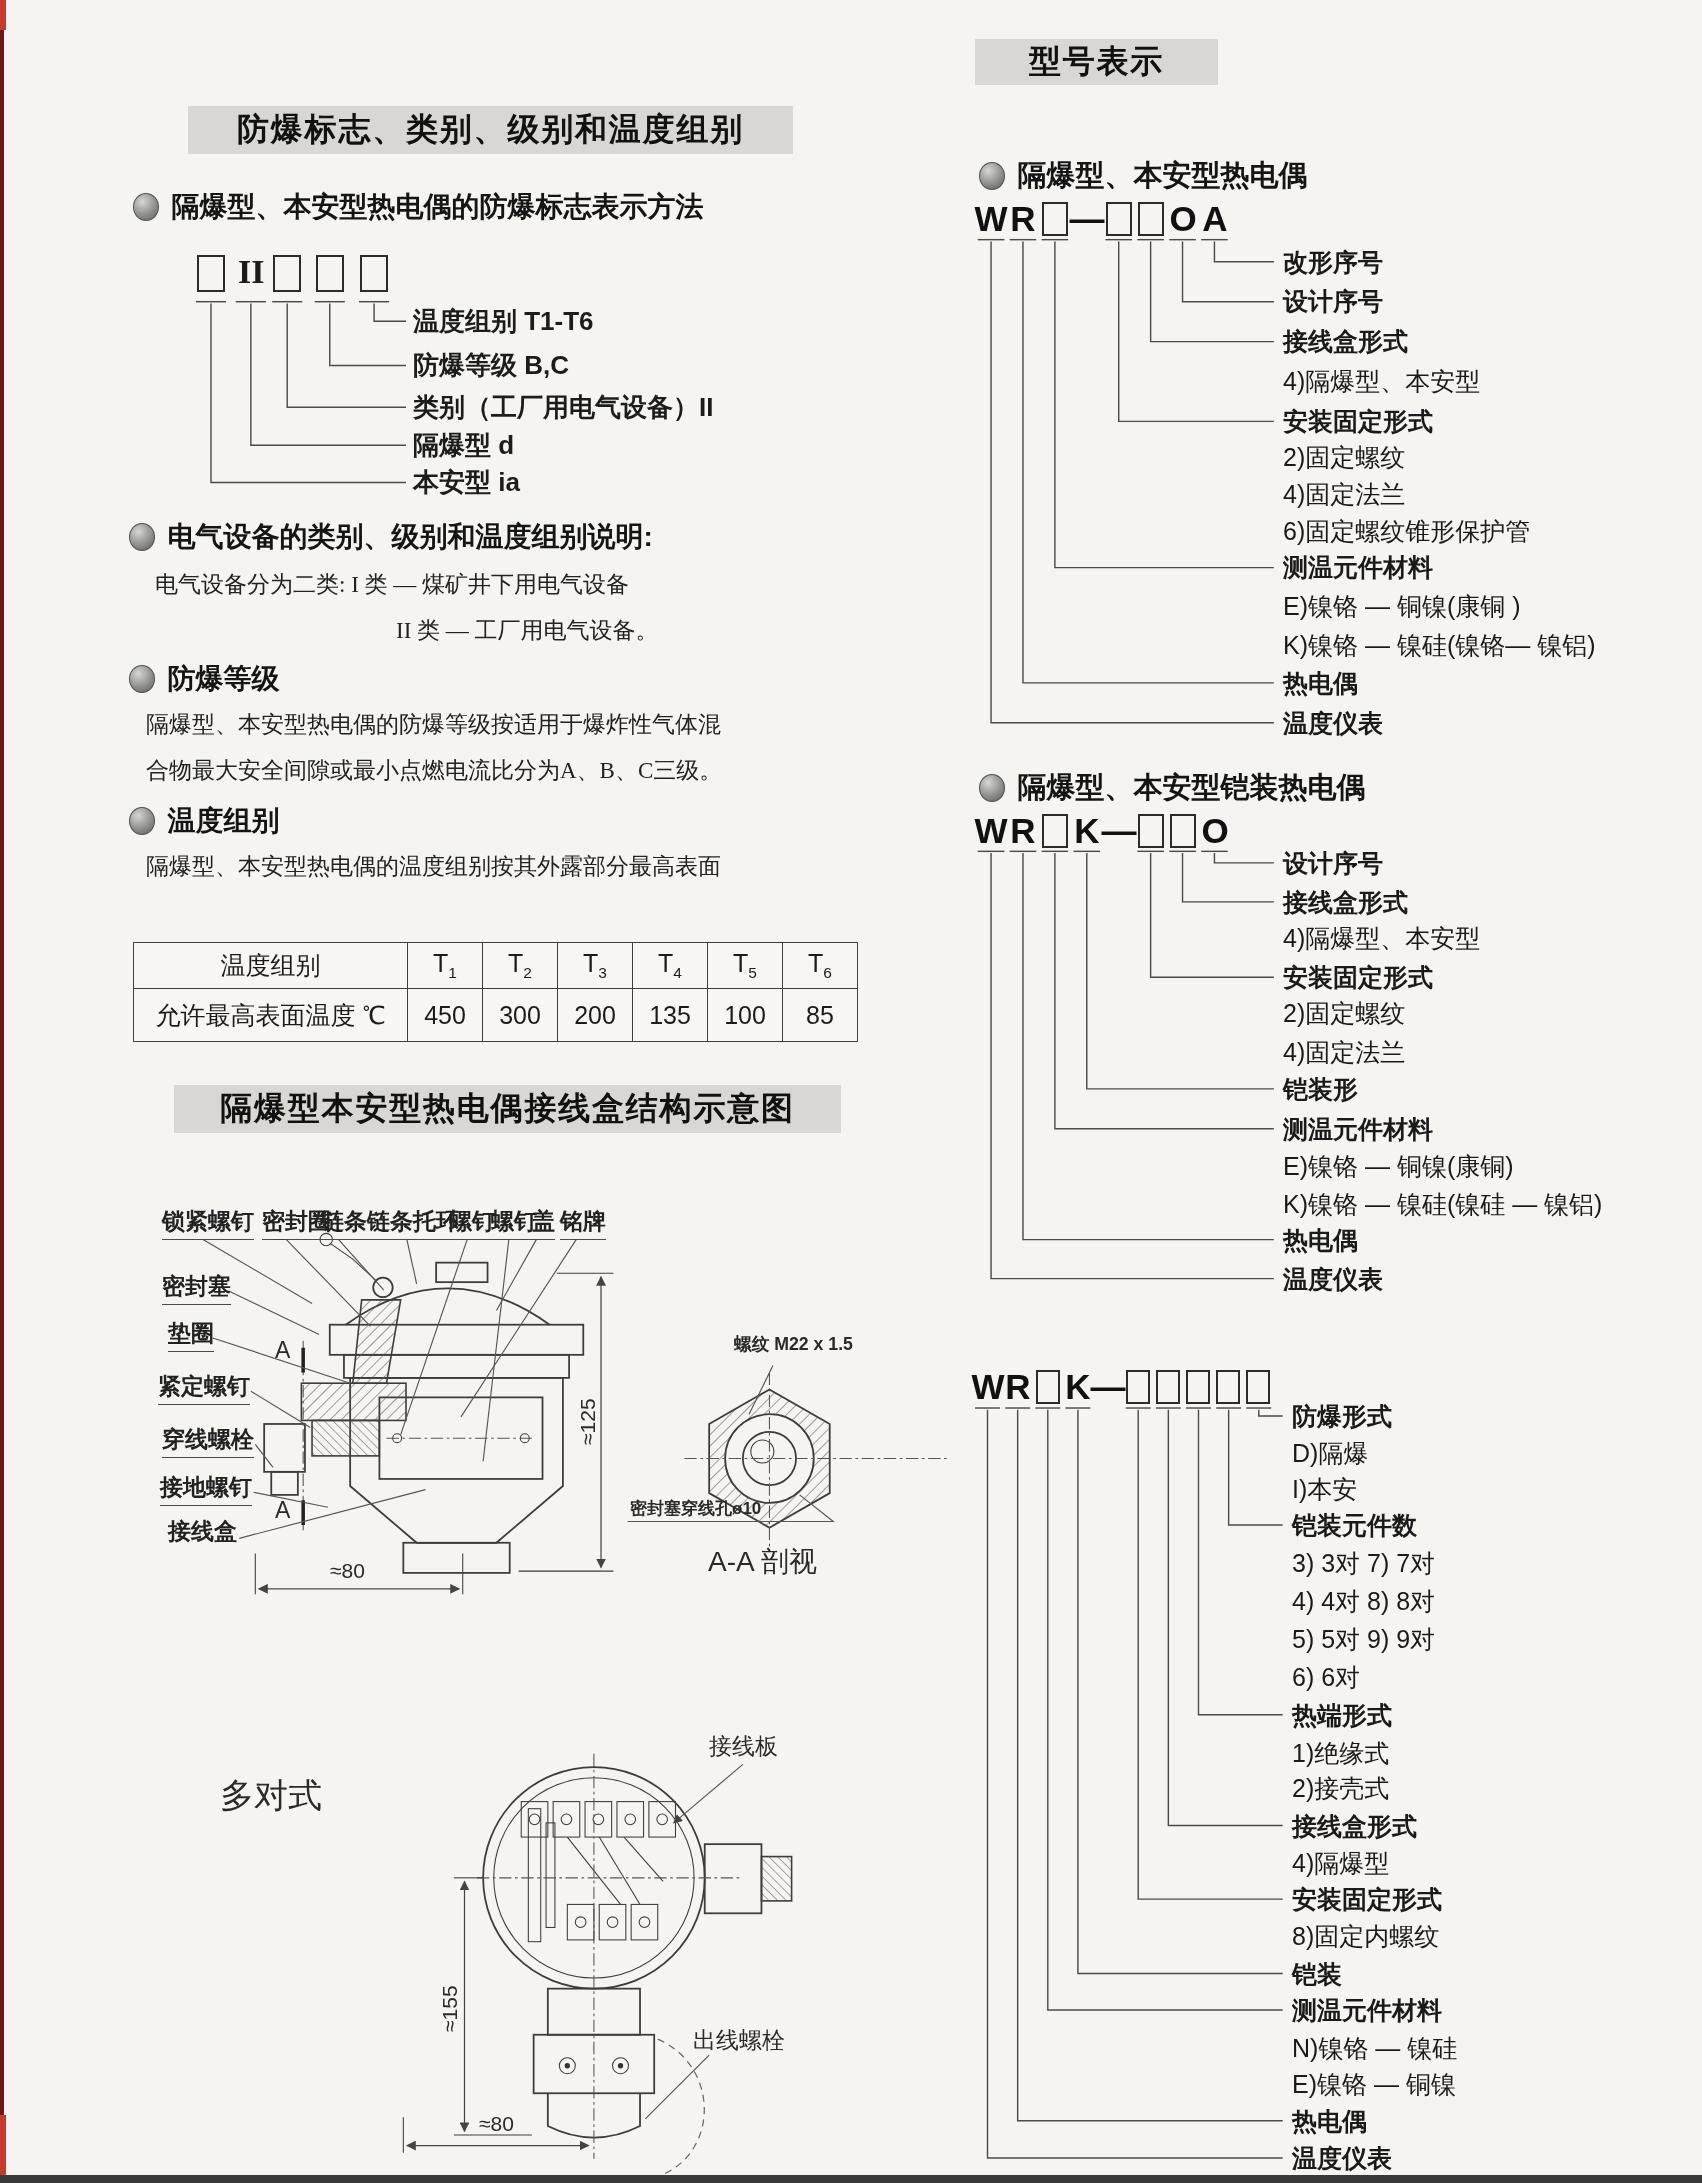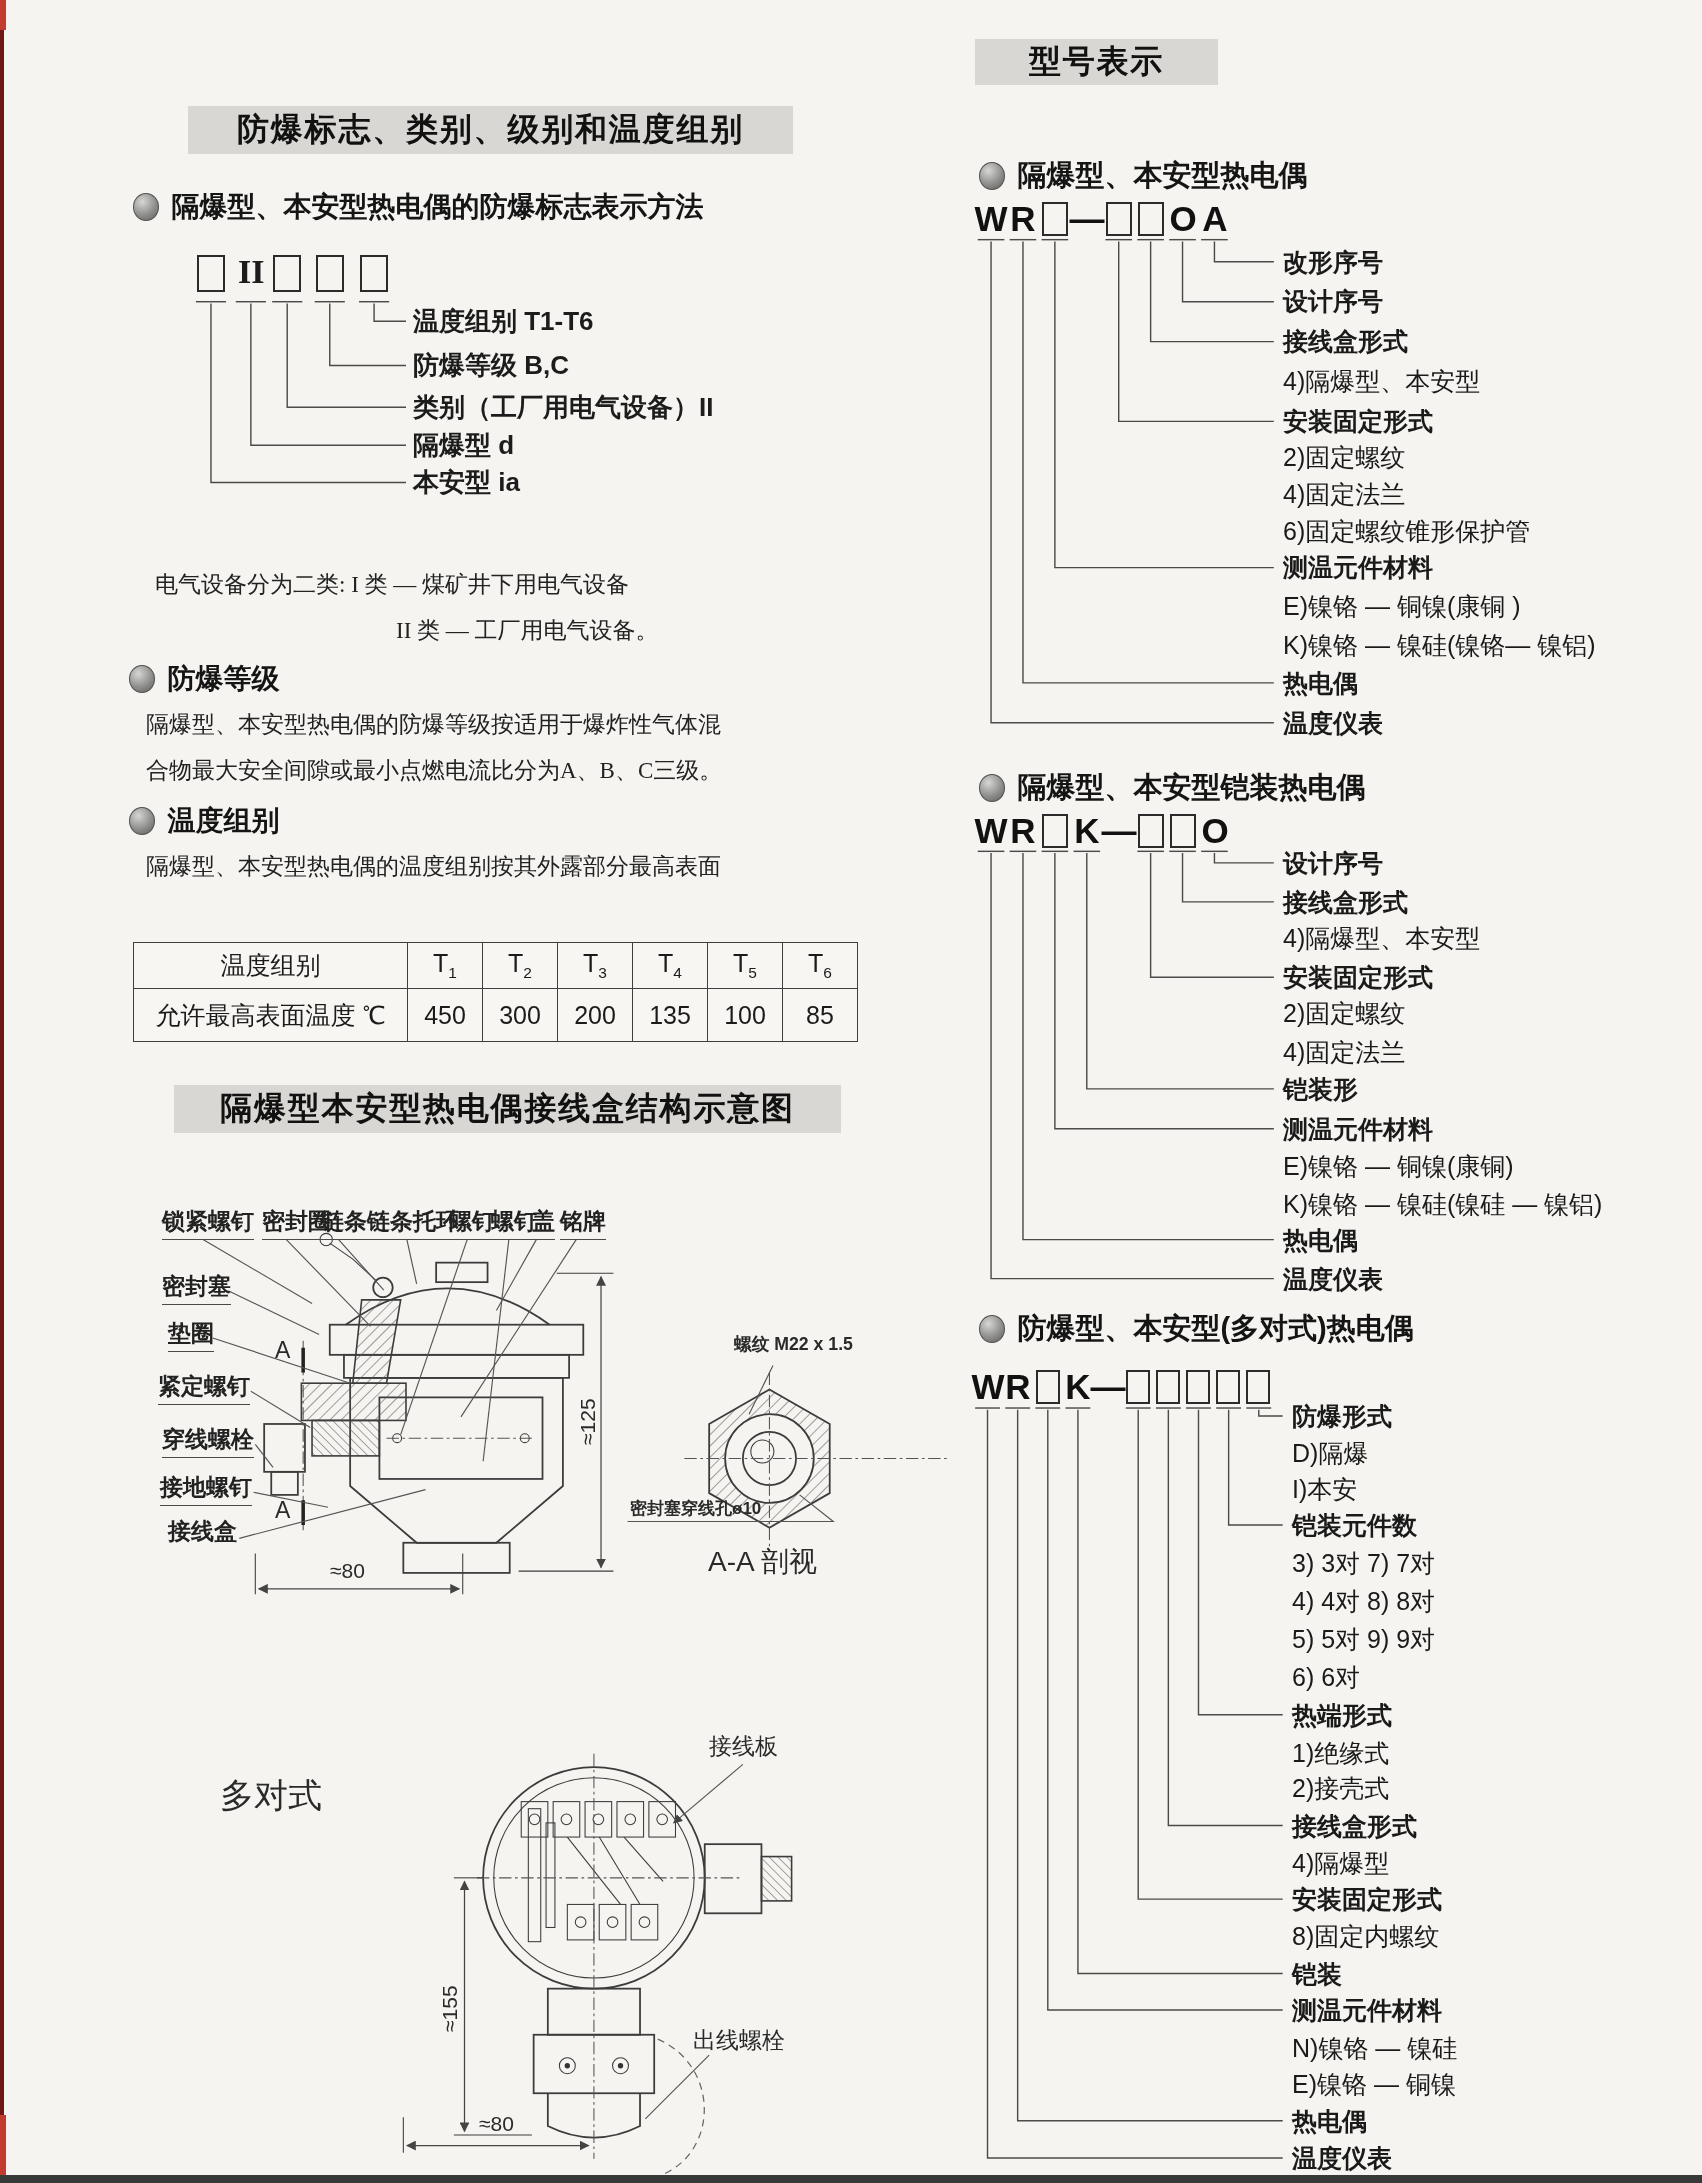--- a/index.html
+++ b/index.html
@@ -252,20 +252,24 @@
     <span class="mbx" style="left:316px;top:255px;"></span>
     <span class="mbx" style="left:360px;top:255px;"></span>
   </div>
 
   <div class="mlbl" style="left:413px;top:321px;">温度组别 T1-T6</div>
   <div class="mlbl" style="left:413px;top:365px;">防爆等级 B,C</div>
   <div class="mlbl" style="left:413px;top:407px;">类别（工厂用电气设备）II</div>
   <div class="mlbl" style="left:413px;top:445px;">隔爆型 d</div>
   <div class="mlbl" style="left:413px;top:482px;">本安型 ia</div>
 
+  <div class="head" style="left:129px;top:518px;">
+    <span class="bullet"></span>
+    <span>电气设备的类别、级别和温度组别说明:</span>
+  </div>
   <div class="para" style="left:155px;top:569px;">电气设备分为二类: I 类 — 煤矿井下用电气设备</div>
   <div class="para" style="left:396px;top:615px;">II 类 — 工厂用电气设备。</div>
 
   <div class="head" style="left:129px;top:660px;">
     <span class="bullet"></span>
     <span>防爆等级</span>
   </div>
   <div class="para" style="left:146px;top:755px;">合物最大安全间隙或最小点燃电流比分为A、B、C三级。</div>
   <div class="para" style="left:146px;top:709px;">隔爆型、本安型热电偶的防爆等级按适用于爆炸性气体混</div>
 
@@ -393,24 +397,20 @@
   <div class="lbl b" style="left:1283px;top:977px;">安装固定形式</div>
   <div class="lbl" style="left:1283px;top:1013px;">2)固定螺纹</div>
   <div class="lbl" style="left:1283px;top:1052px;">4)固定法兰</div>
   <div class="lbl b" style="left:1283px;top:1089px;">铠装形</div>
   <div class="lbl b" style="left:1283px;top:1129px;">测温元件材料</div>
   <div class="lbl" style="left:1283px;top:1166px;">E)镍铬 — 铜镍(康铜)</div>
   <div class="lbl" style="left:1283px;top:1204px;">K)镍铬 — 镍硅(镍硅 — 镍铝)</div>
   <div class="lbl b" style="left:1283px;top:1240px;">热电偶</div>
   <div class="lbl b" style="left:1283px;top:1279px;">温度仪表</div>
 
-  <div class="head" style="left:979px;top:1309px;font-size:29px;">
-    <span class="bullet"></span>
-    <span>防爆型、本安型(多对式)热电偶</span>
-  </div>
   <div class="code m3" style="left:973px;top:1365px;">
     <span class="ch">W</span>
     <span class="ch">R</span>
     <span class="ch">
         <span class="bx"></span>
       </span>
     <span class="ch">K</span>
     <span class="ch">—</span>
     <span class="ch">
         <span class="bx"></span>

